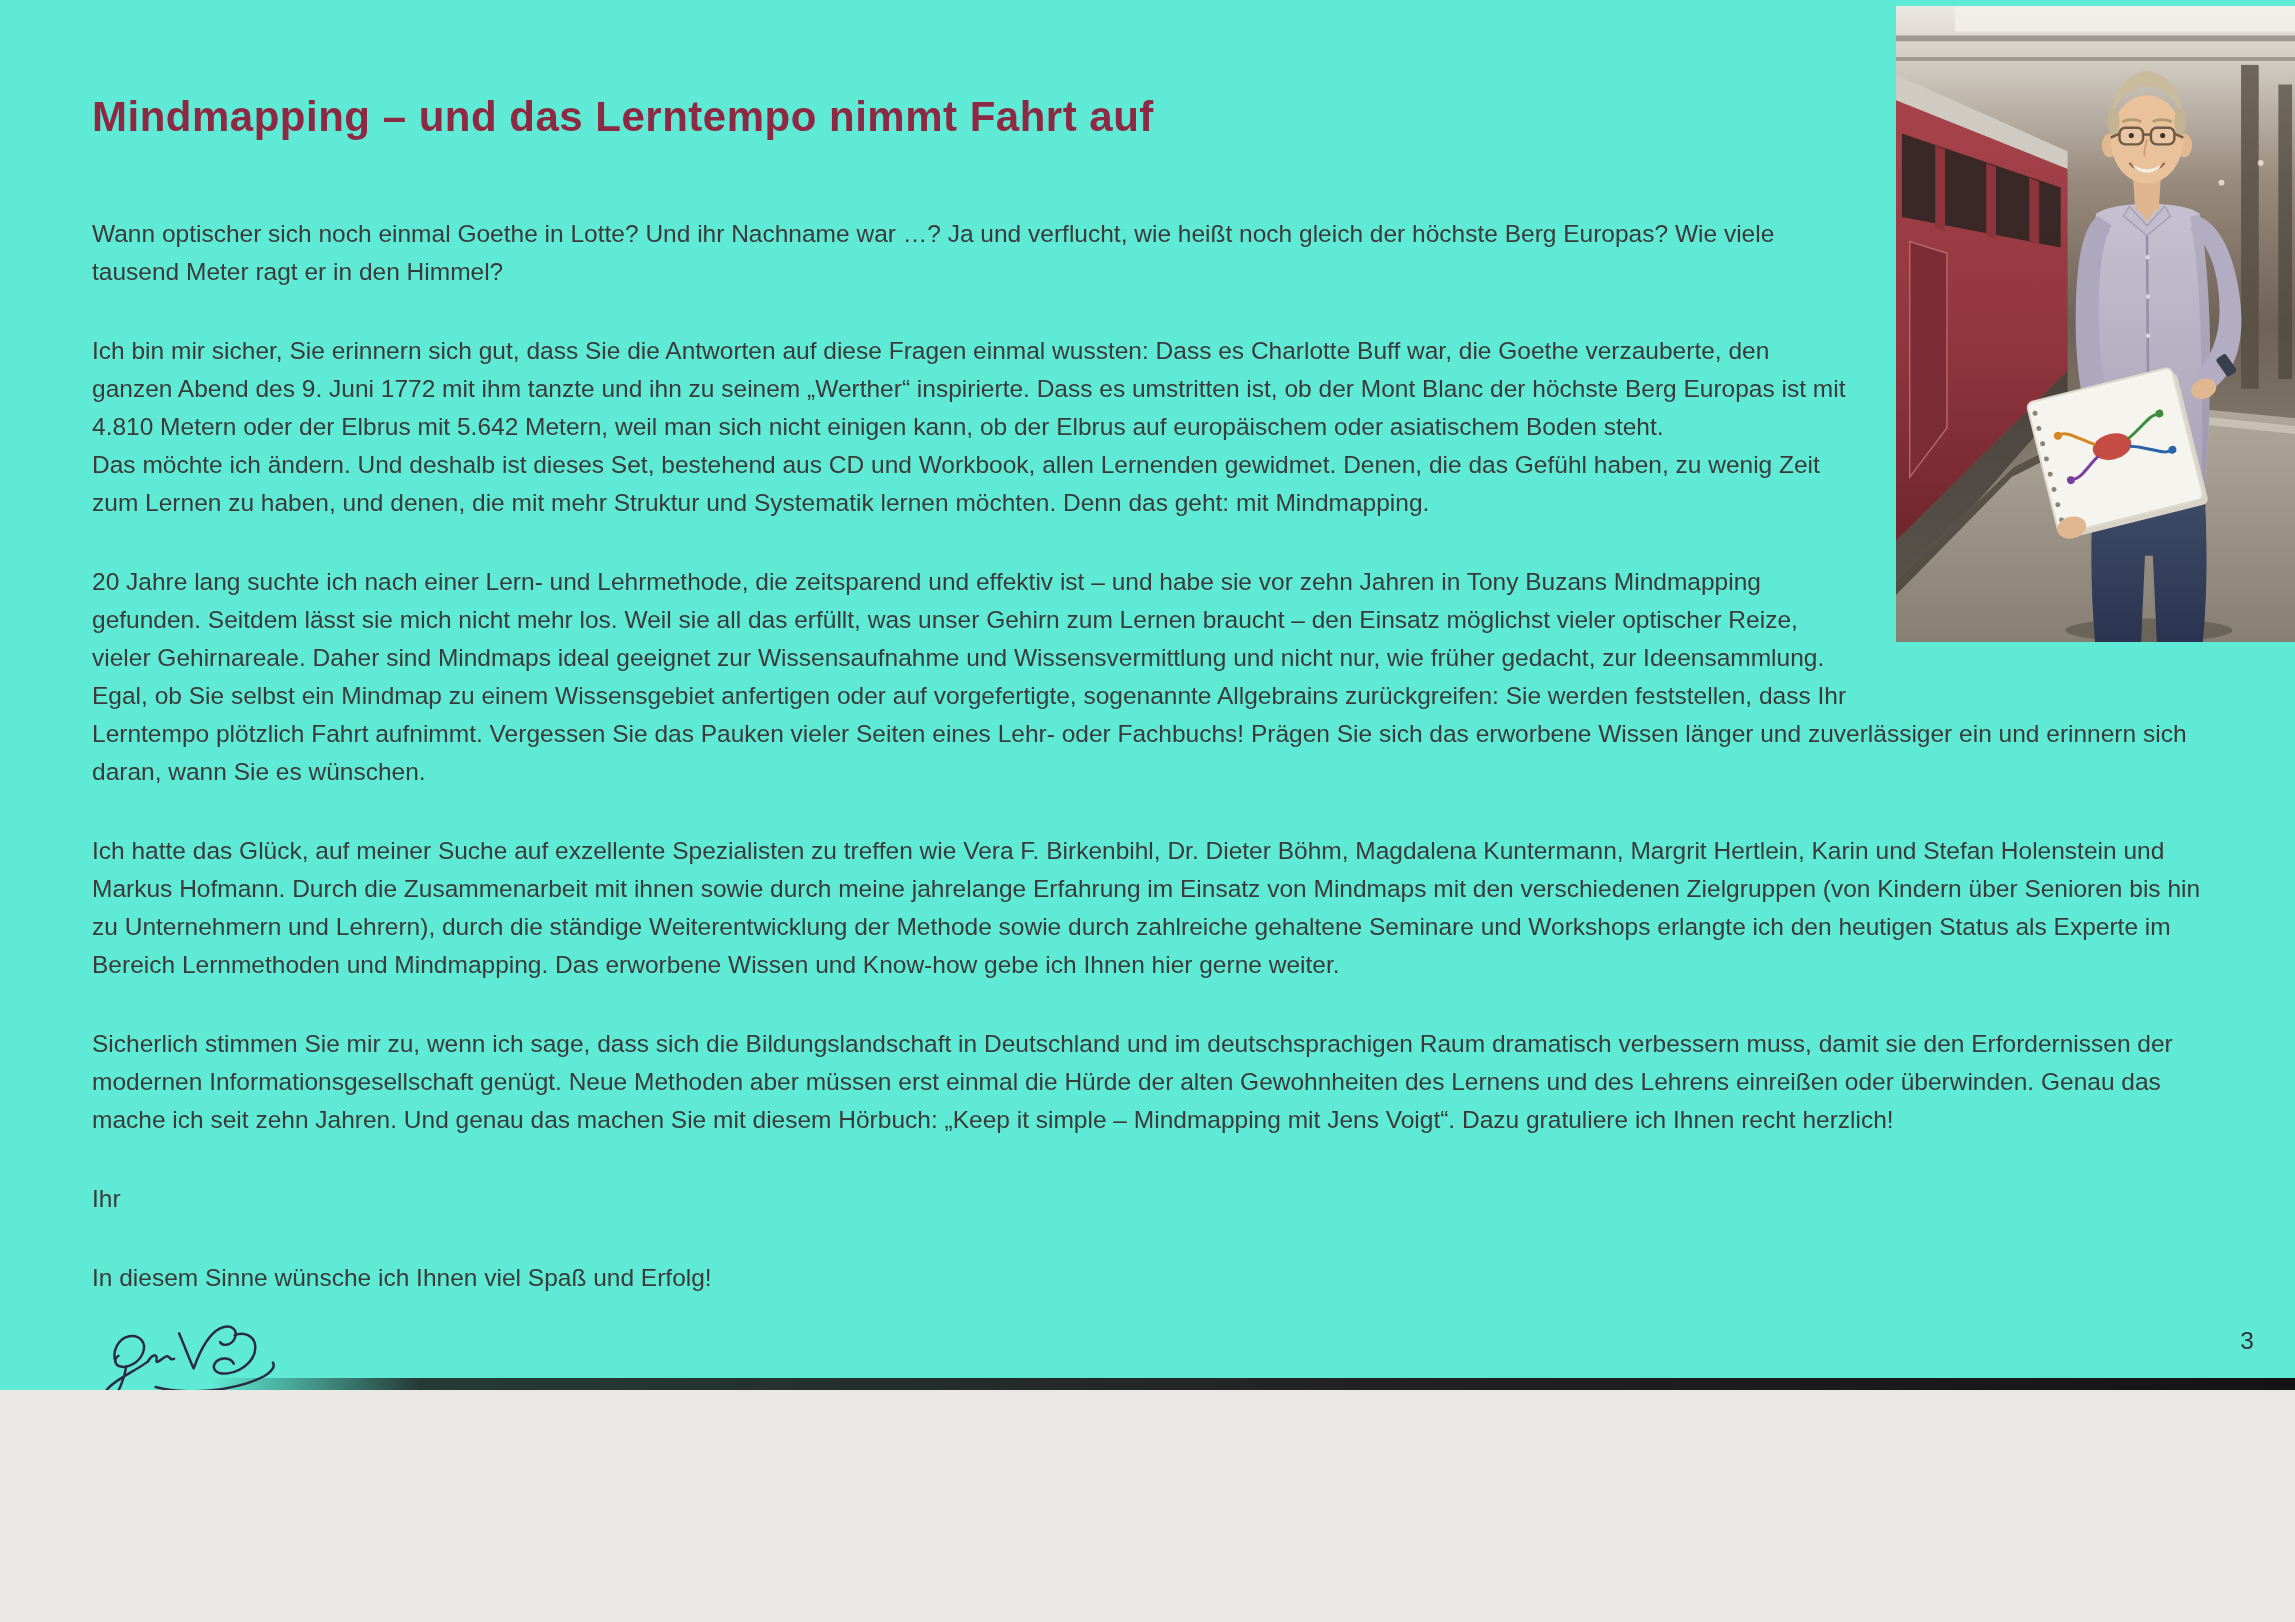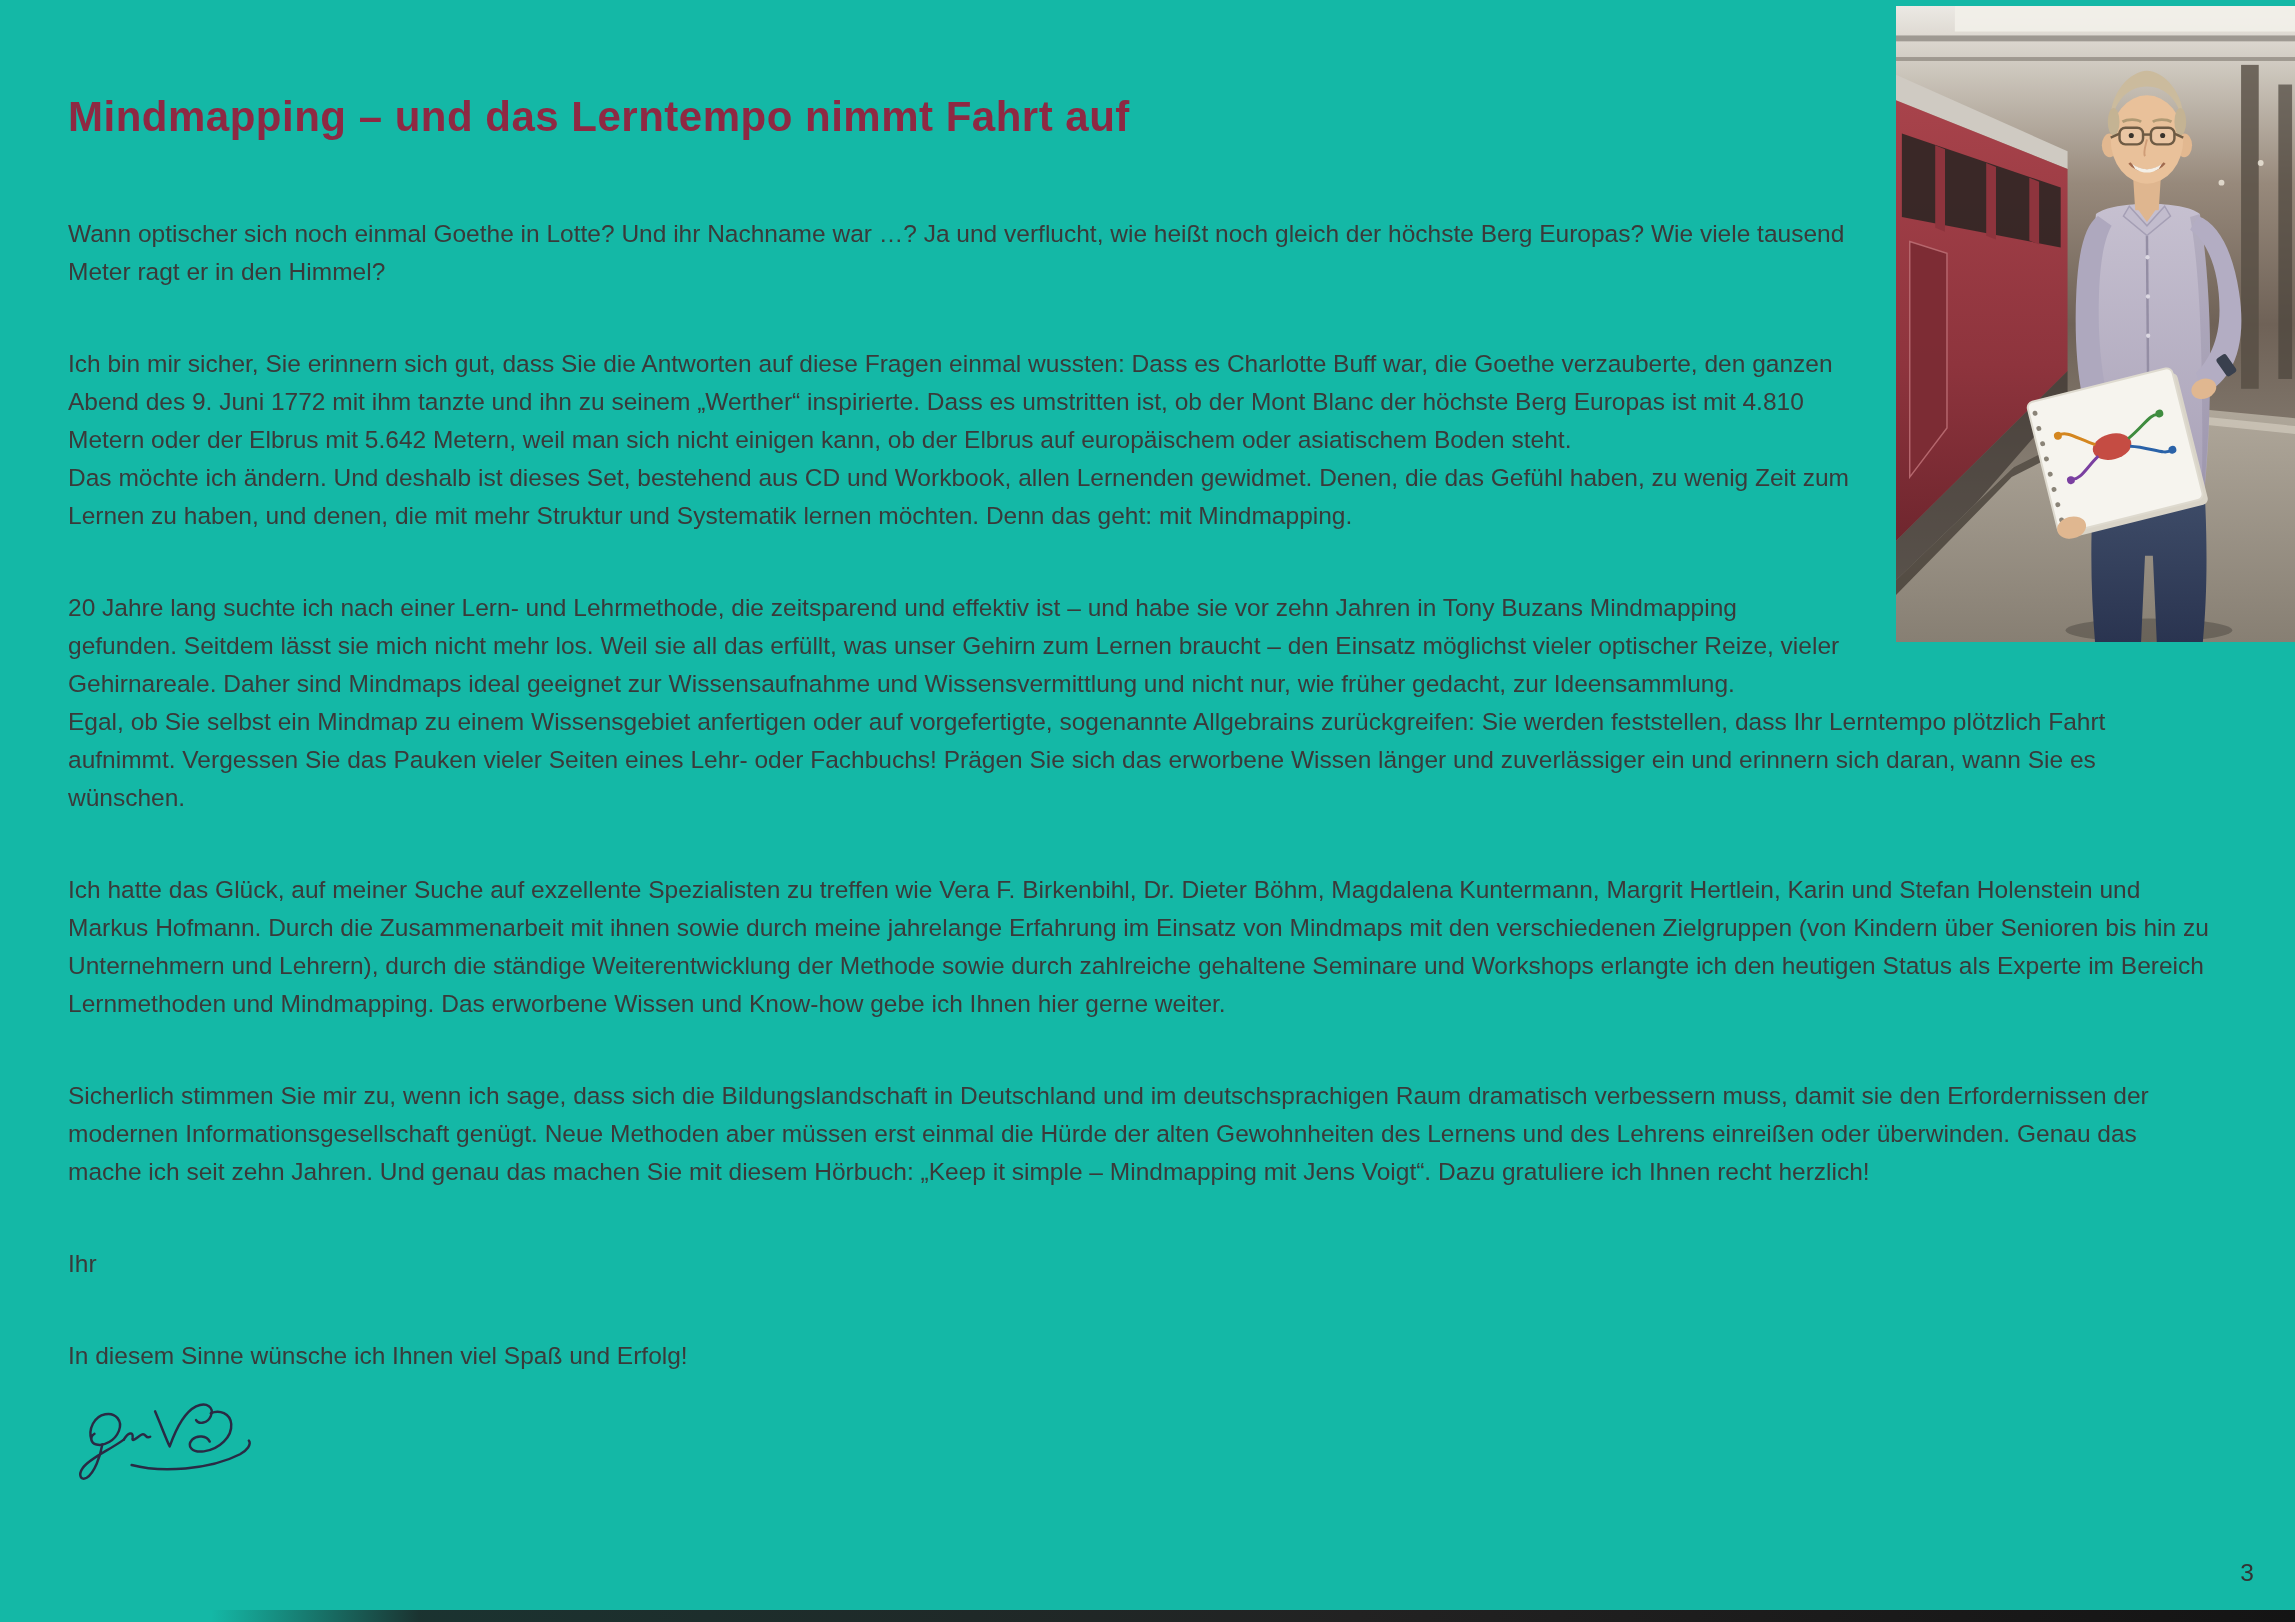--- a/index.html
+++ b/index.html
@@ -3,24 +3,24 @@
 <meta charset="utf-8">
 <style>
   * { margin:0; padding:0; box-sizing:border-box; }
   html, body { width:2295px; height:1622px; }
   body {
     font-family: "Liberation Sans", "DejaVu Sans", sans-serif;
     background:#e9e8e5;
   }
   .page {
     position:relative;
-    width:2295px; height:1622px;
-    background:#14b8a6;
+    width:2295px; height:1390px;
+    background:#5eead4;
     overflow:hidden;
-    padding:93px 82px 0 68px;
+    padding:93px 82px 0 92px;
   }
   .photo {
     float:right;
     width:399px; height:636px;
     margin:-87px -82px 41px 44px;
     overflow:hidden;
     background:#7a6f63;
   }
   .photo svg { display:block; width:100%; height:100%; }
   .title {
@@ -28,21 +28,21 @@
     font-weight:700;
     letter-spacing:0.5px;
     color:#8e2943;
     margin-bottom:74px;
   }
   .para {
     font-size:24.5px;
     line-height:38px;
     color:#3a3a3a;
   }
-  .gap { margin-top:54px; }
+  .gap { margin-top:41px; }
   .signature {
     width:216px; height:105px;
     margin:6.9px 0 2px 2px;
   }
   .signature svg { display:block; width:100%; height:100%; }
   .page-number {
     position:absolute;
     right:41px; bottom:35px;
     font-size:24.5px;
     color:#333333;

